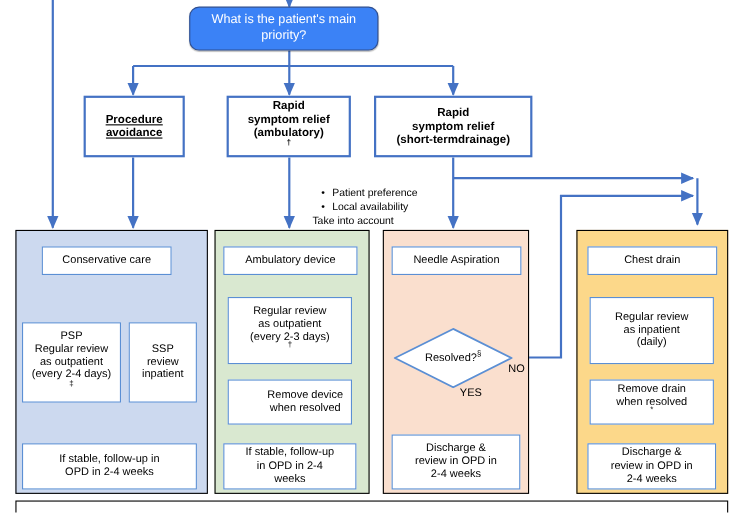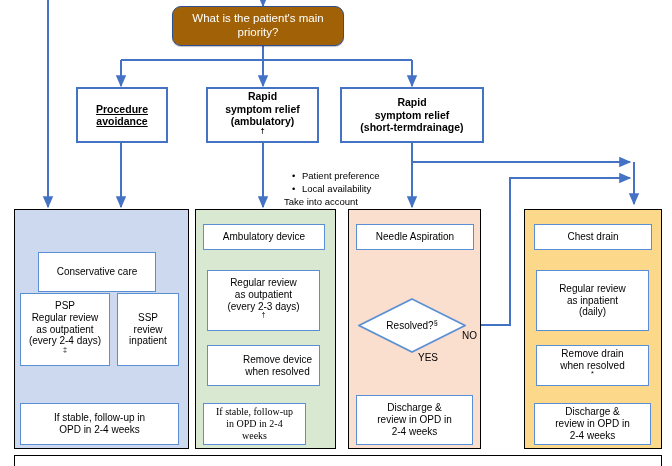--- a/index.html
+++ b/index.html
@@ -24,21 +24,21 @@
     align-items: center;
     justify-content: center;
     text-align: center;
     line-height: 1.18;
     z-index: 5;
   }
   .node span { display: block; width: 100%; }
 
   
   .root {
-    background: #a16207;
+    background: #3b82f6;
     border: 1.5px solid #2d4f94;
     border-radius: 9px;
     color: #ffffff;
     font-size: 11.5px;
     box-shadow: 0 1px 1px rgba(0,0,0,.25);
   }
 
   
   .opt {
     background: #ffffff;
@@ -215,21 +215,21 @@
     <span>(short-termdrainage)</span>
   </span>
 </div>
 
 <div class="ftext" style="left:284px; top:156px;">Take into account</div>
 <div class="bullets" style="left:292px; top:170px;">
   <div><span class="bu">•</span><span>Patient preference</span></div>
   <div><span class="bu">•</span><span>Local availability</span></div>
 </div>
 
-<div class="node wbox" style="left:38px; top:224px; width:118px; height:40px;margin-top:28px;">
+<div class="node wbox" style="left:38px; top:224px; width:118px; height:26px;">
   <span>Conservative care</span>
 </div>
 
 <div class="node wbox" style="left:20px; top:293px; width:90px; height:73px;">
   <span>
     <span>PSP</span>
     <span>Regular review</span>
     <span>as outpatient</span>
     <span><span>(every 2-4 days)</span><sup>‡</sup></span>
   </span>
@@ -262,21 +262,21 @@
   </span>
 </div>
 
 <div class="node wbox" style="left:207px; top:345px; width:113px; height:41px;padding-left:28px;">
   <span>
     <span>Remove device</span>
     <span>when resolved</span>
   </span>
 </div>
 
-<div class="node wbox" style="left:203px; top:403px; width:103px; height:42px;font-family:Liberation Serif, serif;">
+<div class="node wbox" style="left:203px; top:403px; width:121px; height:42px;">
   <span>
     <span>If stable, follow-up</span>
     <span>in OPD in 2-4</span>
     <span>weeks</span>
   </span>
 </div>
 
 <div class="node wbox" style="left:356px; top:224px; width:118px; height:26px;">
   <span>Needle Aspiration</span>
 </div>

